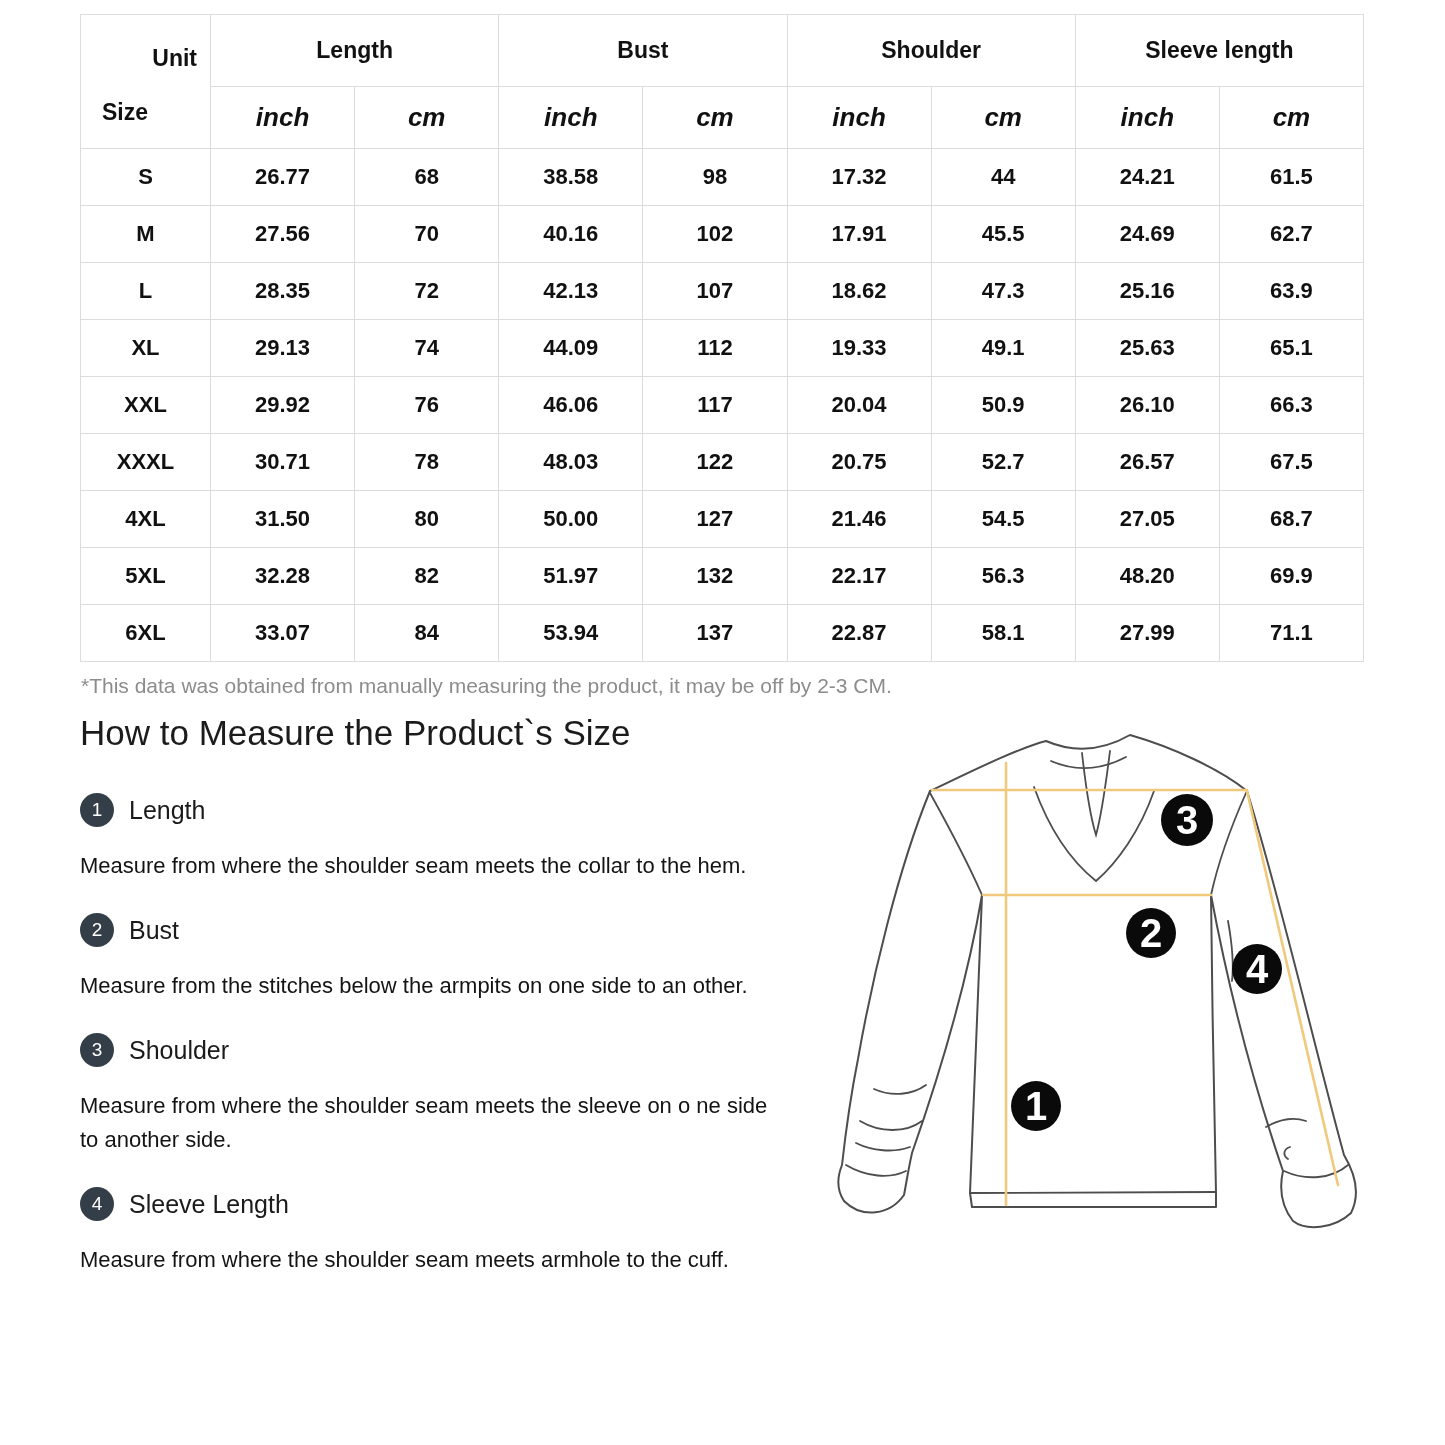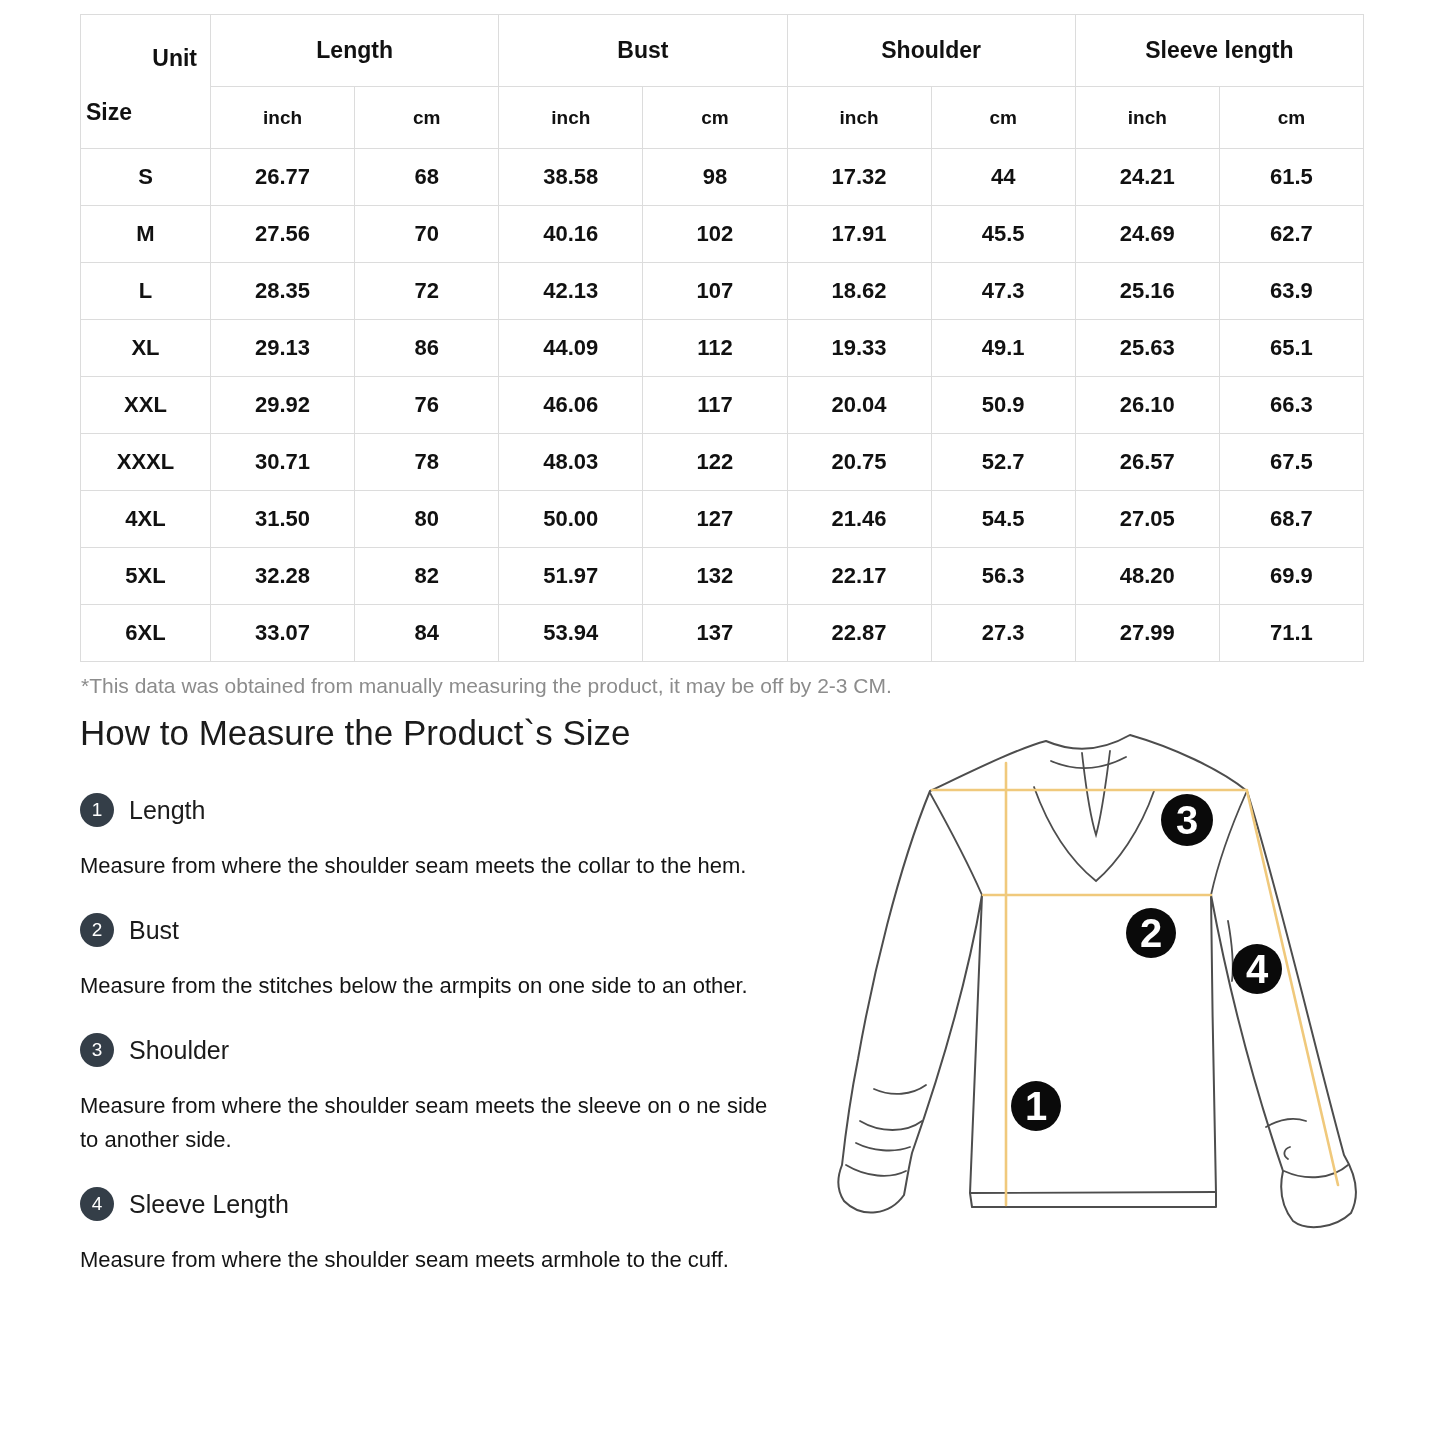--- a/index.html
+++ b/index.html
@@ -22,29 +22,29 @@
   .table-wrap{position:absolute;left:80px;top:14px;width:1284px;}
   table.size-table{width:100%;border-collapse:collapse;table-layout:fixed;}
   .size-table col.size-col{width:130px;}
   .size-table th,.size-table td{
     border:1px solid var(--table-border);
     text-align:center;vertical-align:middle;
     font-weight:bold;color:#111;background:#fff;
     padding:0;
   }
   .size-table thead tr.group-row th{height:72px;font-size:23px;}
-  .size-table thead tr.unit-row th{height:62px;font-size:19px;}
+  .size-table thead tr.unit-row th{height:62px;font-size:26px;font-style:italic;}
   .size-table tbody td{height:57px;font-size:22px;}
   .corner{
     position:relative;
     background:linear-gradient(to bottom right,
       #ffffff 49.6%, #e4e4e4 49.6%, #e4e4e4 50.4%, #ffffff 50.4%);
   }
   .corner .unit{position:absolute;top:30px;right:13px;font-size:23px;text-align:right;}
-  .corner .size{position:absolute;bottom:22px;left:5px;font-size:23px;}
+  .corner .size{position:absolute;bottom:22px;left:21px;font-size:23px;}
   
   .footnote{
     position:absolute;left:81px;top:674px;width:1200px;
     font-size:21px;color:var(--muted-text);font-weight:400;
   }
   
   .howto{position:absolute;left:80px;top:711px;width:1365px;}
   .howto h1{
     margin:0;font-size:35px;font-weight:400;color:#1b1b1b;
     letter-spacing:0;line-height:44px;
@@ -142,21 +142,21 @@
           <td>42.13</td>
           <td>107</td>
           <td>18.62</td>
           <td>47.3</td>
           <td>25.16</td>
           <td>63.9</td>
         </tr>
         <tr>
           <td>XL</td>
           <td>29.13</td>
-          <td>86</td>
+          <td>74</td>
           <td>44.09</td>
           <td>112</td>
           <td>19.33</td>
           <td>49.1</td>
           <td>25.63</td>
           <td>65.1</td>
         </tr>
         <tr>
           <td>XXL</td>
           <td>29.92</td>
@@ -201,21 +201,21 @@
           <td>48.20</td>
           <td>69.9</td>
         </tr>
         <tr>
           <td>6XL</td>
           <td>33.07</td>
           <td>84</td>
           <td>53.94</td>
           <td>137</td>
           <td>22.87</td>
-          <td>27.3</td>
+          <td>58.1</td>
           <td>27.99</td>
           <td>71.1</td>
         </tr>
       </tbody>
   </table>
 </div>
 
 <div class="footnote">*This data was obtained from manually measuring the product, it may be off by 2-3 CM.</div>
 
 <div class="howto">

